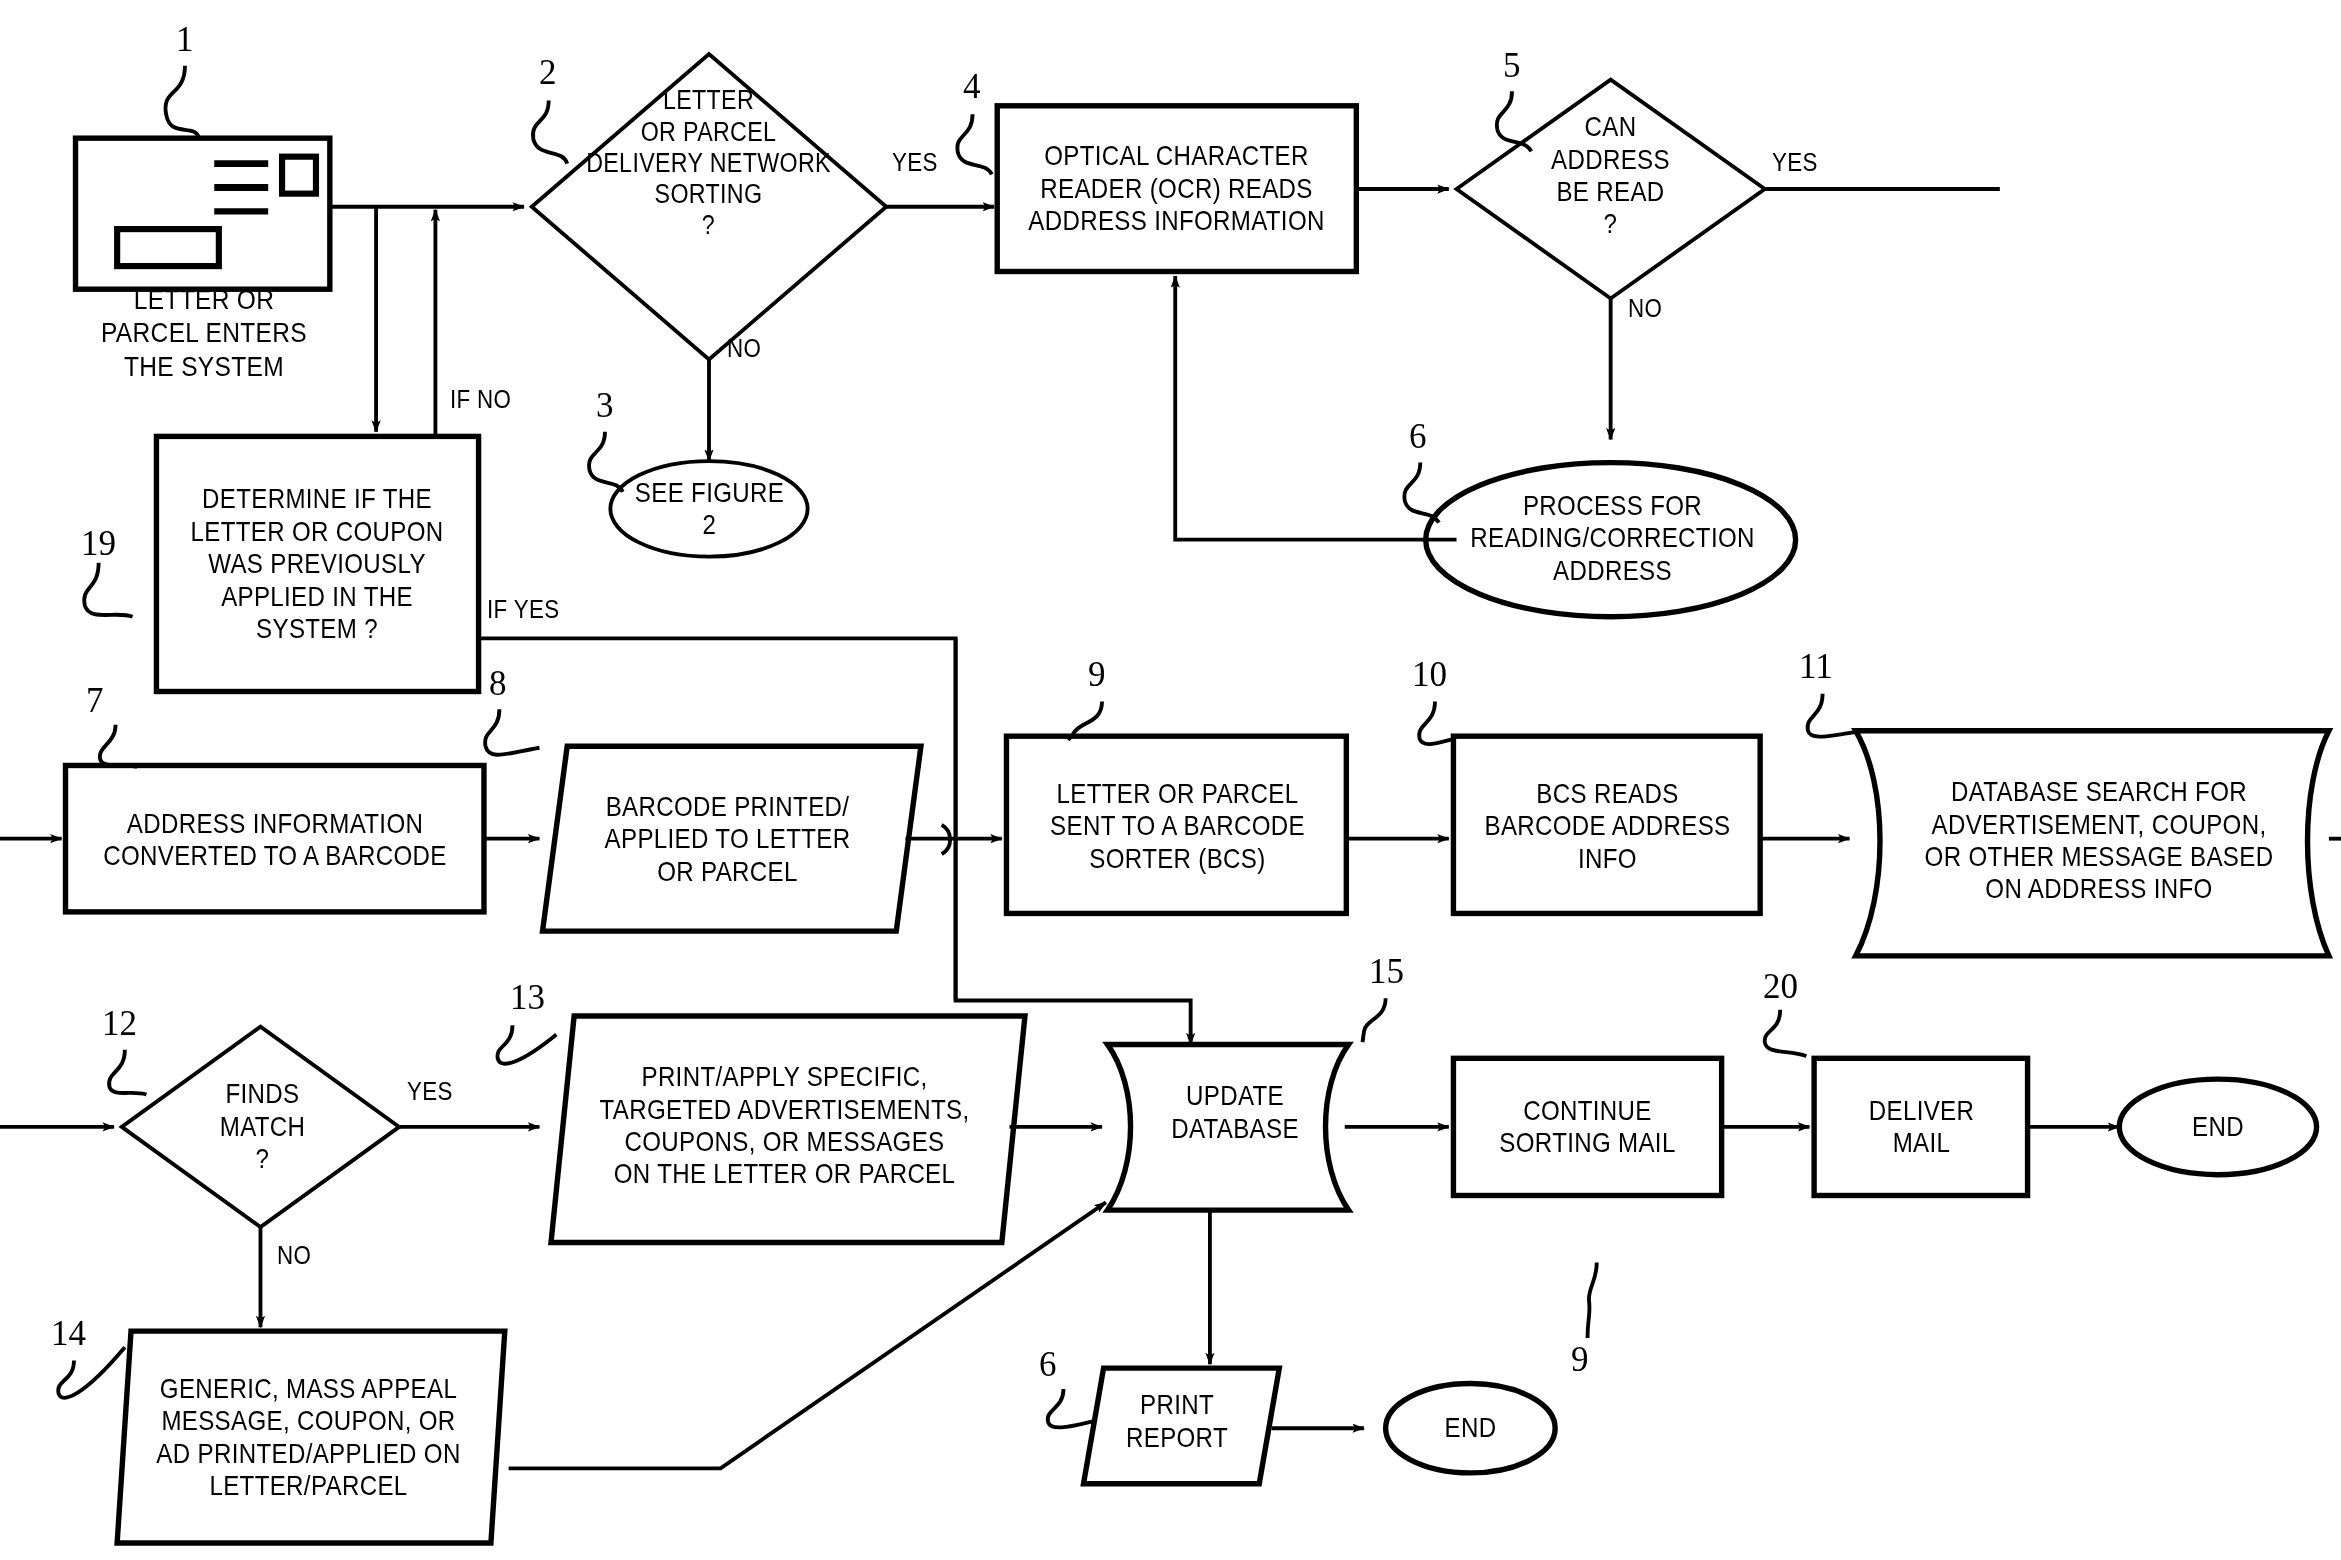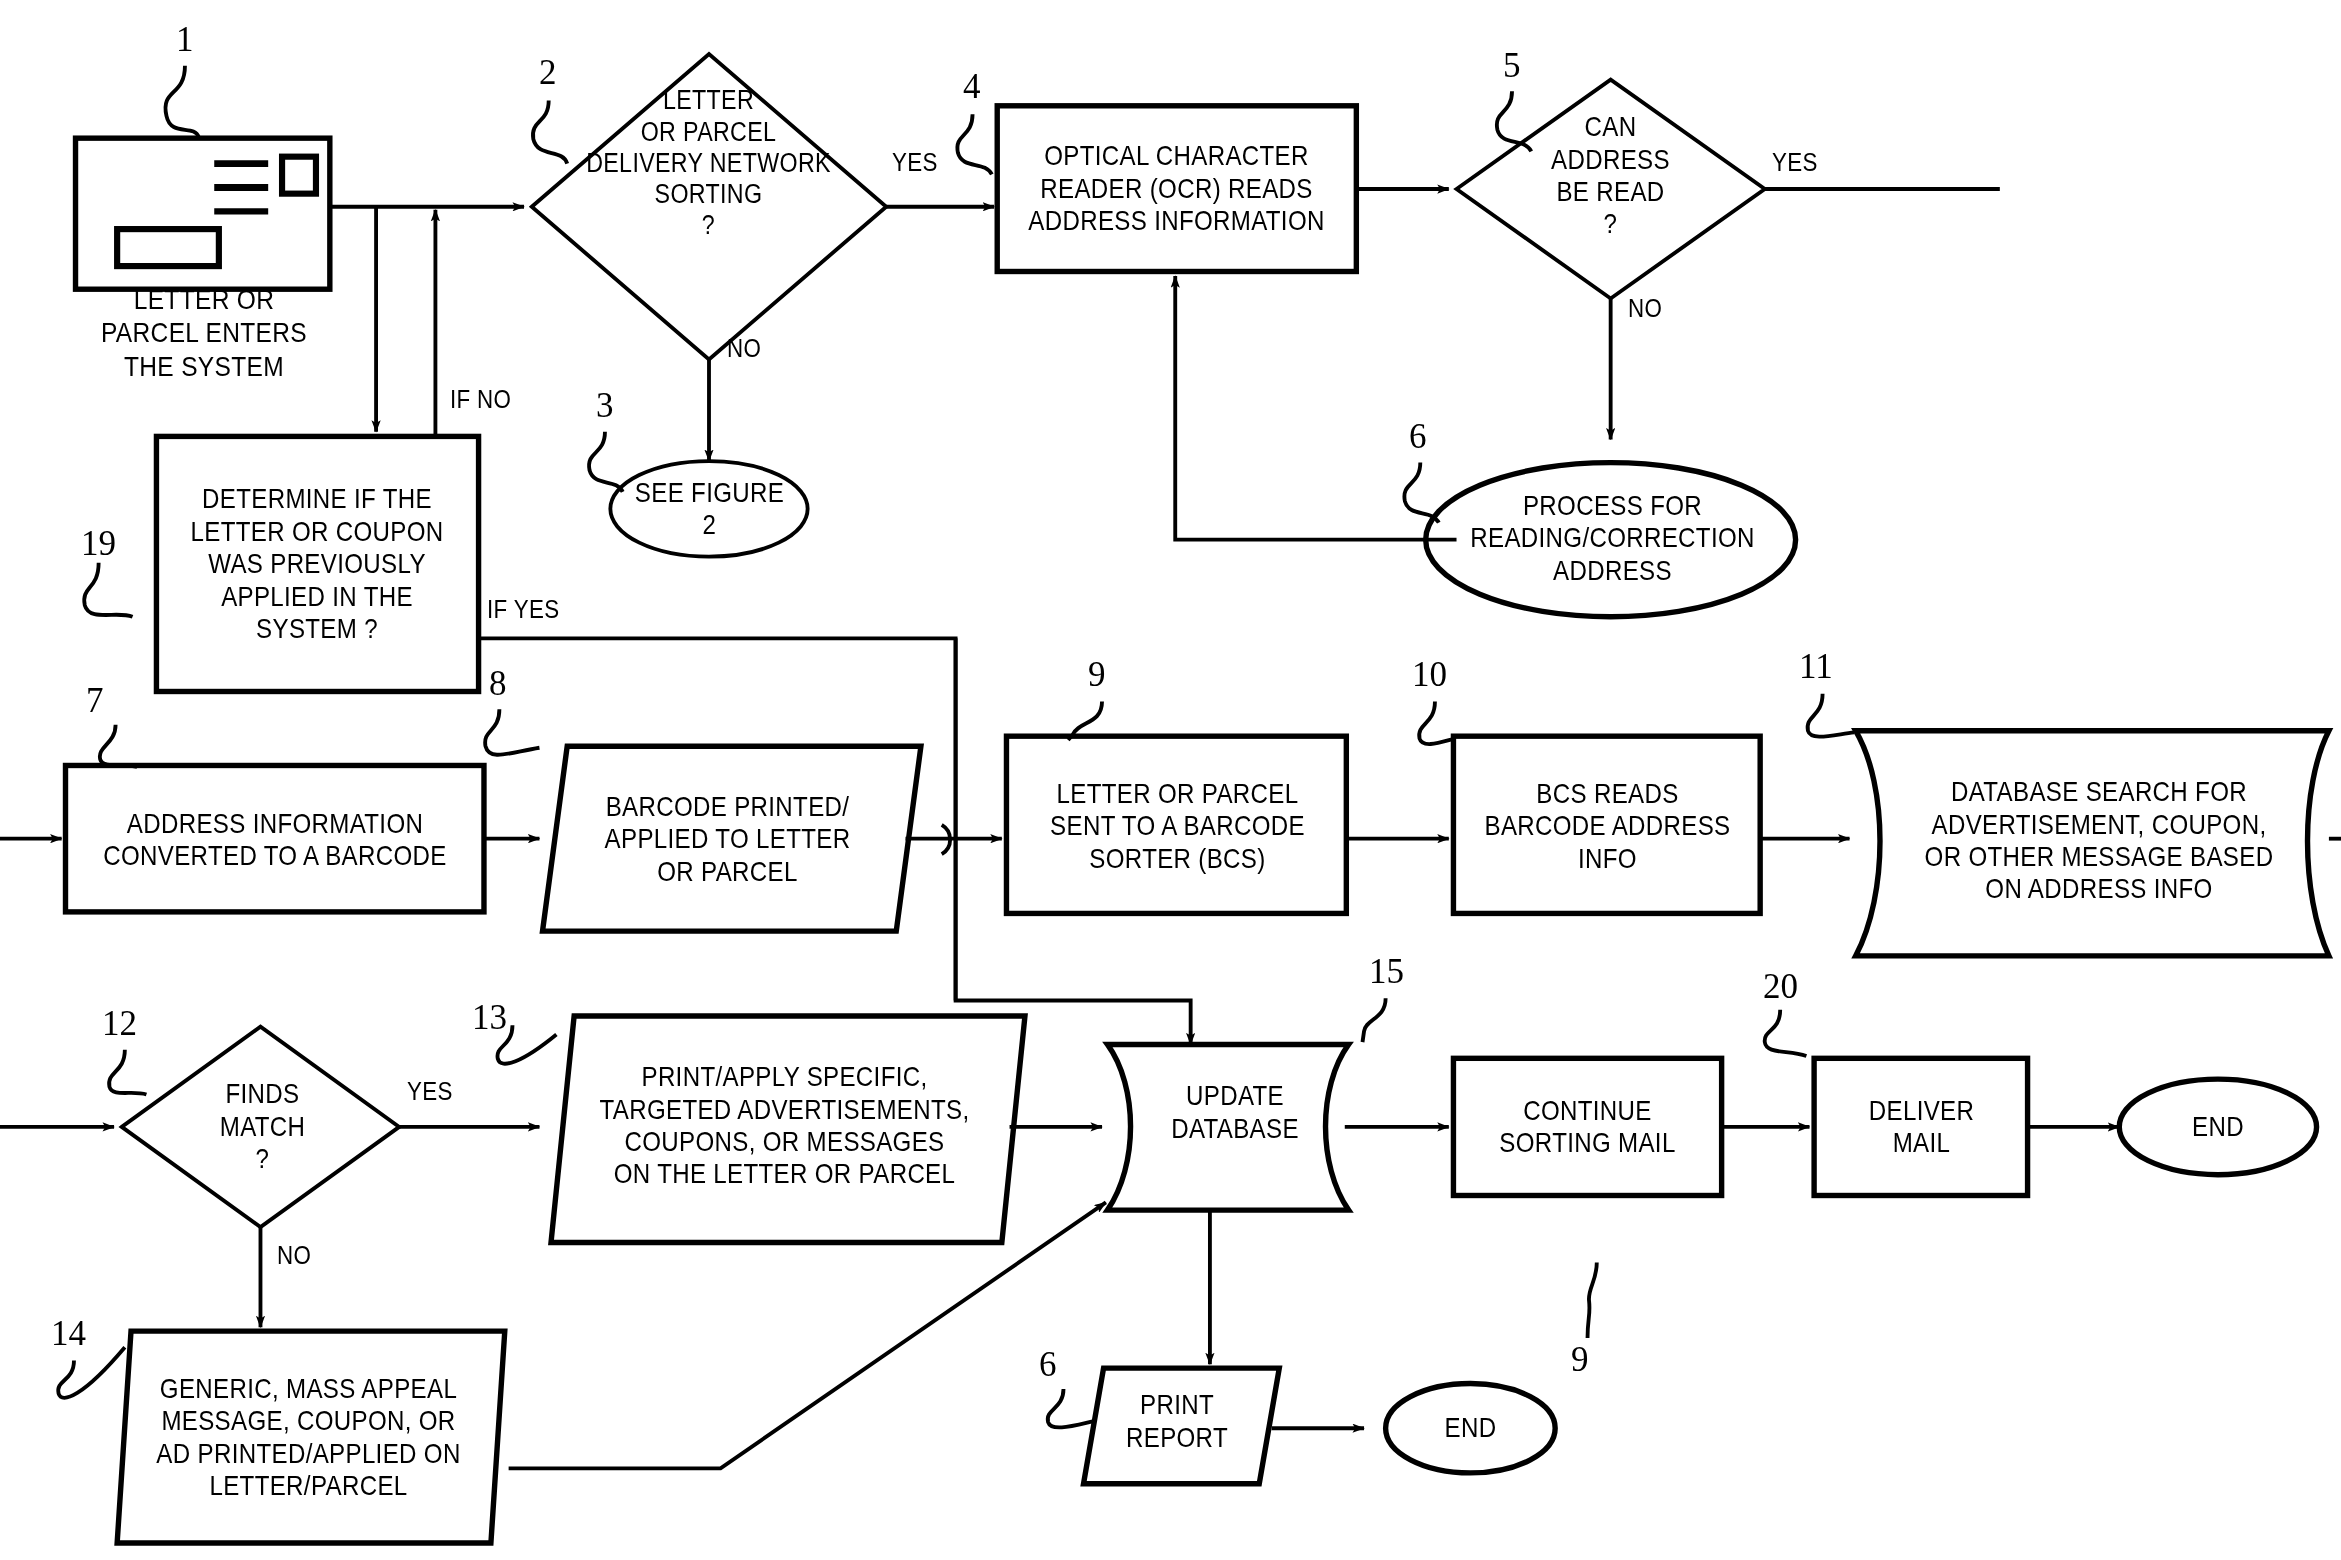--- a/index.html
+++ b/index.html
@@ -192,21 +192,21 @@
   <div class="ref" style="left:596px; top:388px;">3</div>
   <div class="ref" style="left:963px; top:69px;">4</div>
   <div class="ref" style="left:1503px; top:48px;">5</div>
   <div class="ref" style="left:1409px; top:419px;">6</div>
   <div class="ref" style="left:86px; top:683px;">7</div>
   <div class="ref" style="left:489px; top:666px;">8</div>
   <div class="ref" style="left:1088px; top:657px;">9</div>
   <div class="ref" style="left:1412px; top:657px;">10</div>
   <div class="ref" style="left:1799px; top:649px;">11</div>
   <div class="ref" style="left:102px; top:1006px;text-align:right;">12</div>
-  <div class="ref" style="left:472px; top:980px;margin-top:20px;">13</div>
+  <div class="ref" style="left:510px; top:980px;">13</div>
   <div class="ref" style="left:51px; top:1316px;">14</div>
   <div class="ref" style="left:1369px; top:954px;">15</div>
   <div class="ref" style="left:1039px; top:1347px;">6</div>
   <div class="ref" style="left:1571px; top:1342px;">9</div>
   <div class="ref" style="left:1763px; top:969px;">20</div>
   <div class="ref" style="left:71px; top:526px;margin-left:10px;">19</div>
 
   <div class="lbl" style="left:46px; top:279px; width:316px; height:108px; font-size:28.5px;">LETTER OR
 PARCEL ENTERS
 THE SYSTEM</div>

